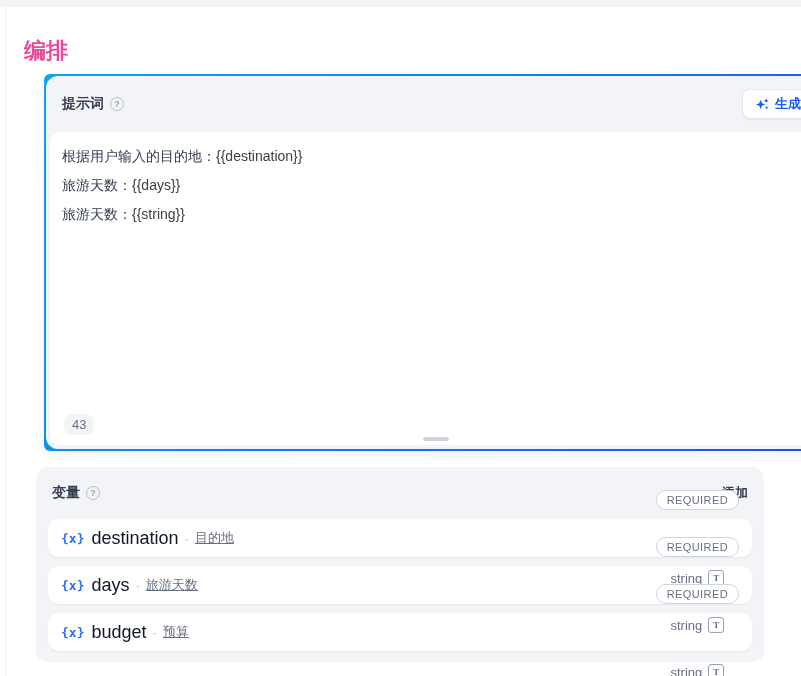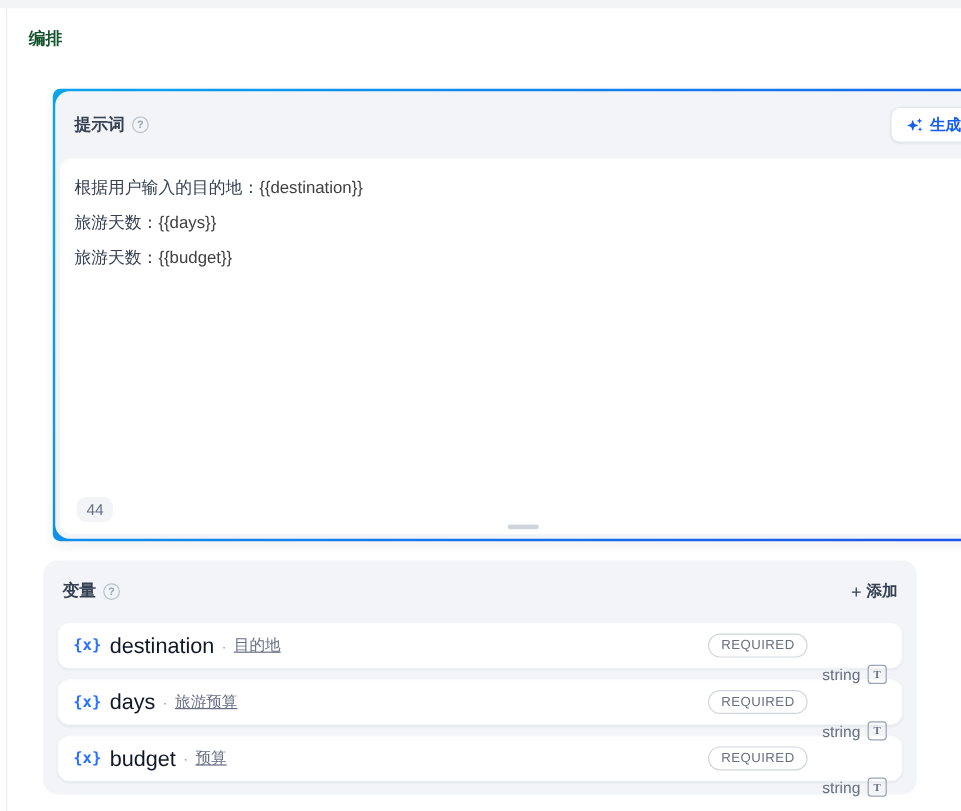--- a/index.html
+++ b/index.html
@@ -13,22 +13,22 @@
   }
   .top-strip {
     position: absolute; left: 0; top: 0; width: 801px; height: 7px;
     background: #f3f4f6;
   }
   .left-line {
     position: absolute; left: 5px; top: 7px; bottom: 0; width: 1px;
     background: #ebedf0;
   }
   .page-title {
-    position: absolute; left: 24px; top: 24px;
-    font-size: 14px; font-weight: 700; color: #14532d;
+    position: absolute; left: 24px; top: 36px;
+    font-size: 22px; font-weight: 700; color: #ec4899;
   }
 
   
   .prompt-card {
     position: absolute; left: 44px; top: 74px; width: 784px; height: 377px;
     border-radius: 6px; padding: 2px;
     background: linear-gradient(125deg, #0ba5ec 0%, #1c50eb 100%);
     box-shadow: 0 4px 10px rgba(16,24,40,0.06);
   }
   .prompt-inner {
@@ -106,21 +106,21 @@
     cursor: pointer;
   }
   .var-icon {
     color: #2970ff; font-weight: 700; font-size: 13px;
     font-family: "DejaVu Sans Mono", monospace;
     margin-right: 7px;
   }
   .var-name { font-size: 18px; color: #101828; }
   .var-sep { color: #98a2b3; margin: 0 6px; font-size: 13px; }
   .var-desc { font-size: 13px; color: #676f83; text-decoration: underline; }
-  .row-right { margin-left: auto; display: flex; align-items: center; gap: 12px; }
+  .row-right { margin-left: auto; display: flex; align-items: center; gap: 12px; flex-direction: column; }
   .required-pill {
     border: 1px solid #d0d5dd; border-radius: 9999px;
     padding: 3px 10px; font-size: 11px; font-weight: 500;
     letter-spacing: 0.4px; color: #676f83; background: #ffffff;
   }
   .type-group { display: flex; align-items: center; gap: 6px; margin-top: 48px; }
   .type-label { font-size: 13px; color: #676f83; }
   .type-icon {
     width: 16px; height: 16px; border: 1.5px solid #98a2b3; border-radius: 3px;
     display: flex; align-items: center; justify-content: center;
@@ -157,24 +157,24 @@
 
     <div class="editor">
       <div class="editor-text">
         <div class="line">
           <span class="seg-text">根据用户输入的目的地：</span><span class="seg-var">{{destination}}</span>
         </div>
         <div class="line">
           <span class="seg-text">旅游天数：</span><span class="seg-var">{{days}}</span>
         </div>
         <div class="line">
-          <span class="seg-text">旅游天数：</span><span class="seg-var">{{budget}}</span>
+          <span class="seg-text">旅游天数：</span><span class="seg-var">{{string}}</span>
         </div>
       </div>
-      <span class="char-badge">44</span>
+      <span class="char-badge">43</span>
       <div class="resize-handle"></div>
     </div>
   </div>
 </div>
 
 <div class="vars-panel">
   <div class="vars-header">
     <div class="title-group">
       <span class="section-title">变量</span>
       <span class="help-badge">?</span>
@@ -196,21 +196,21 @@
         <span class="type-label">string</span>
         <span class="type-icon">T</span>
       </span>
     </div>
   </div>
 
   <div class="var-row">
     <span class="var-icon">{x}</span>
     <span class="var-name">days</span>
     <span class="var-sep">·</span>
-    <span class="var-desc">旅游预算</span>
+    <span class="var-desc">旅游天数</span>
     <div class="row-right">
       <span class="required-pill">REQUIRED</span>
       <span class="type-group">
         <span class="type-label">string</span>
         <span class="type-icon">T</span>
       </span>
     </div>
   </div>
 
   <div class="var-row">

